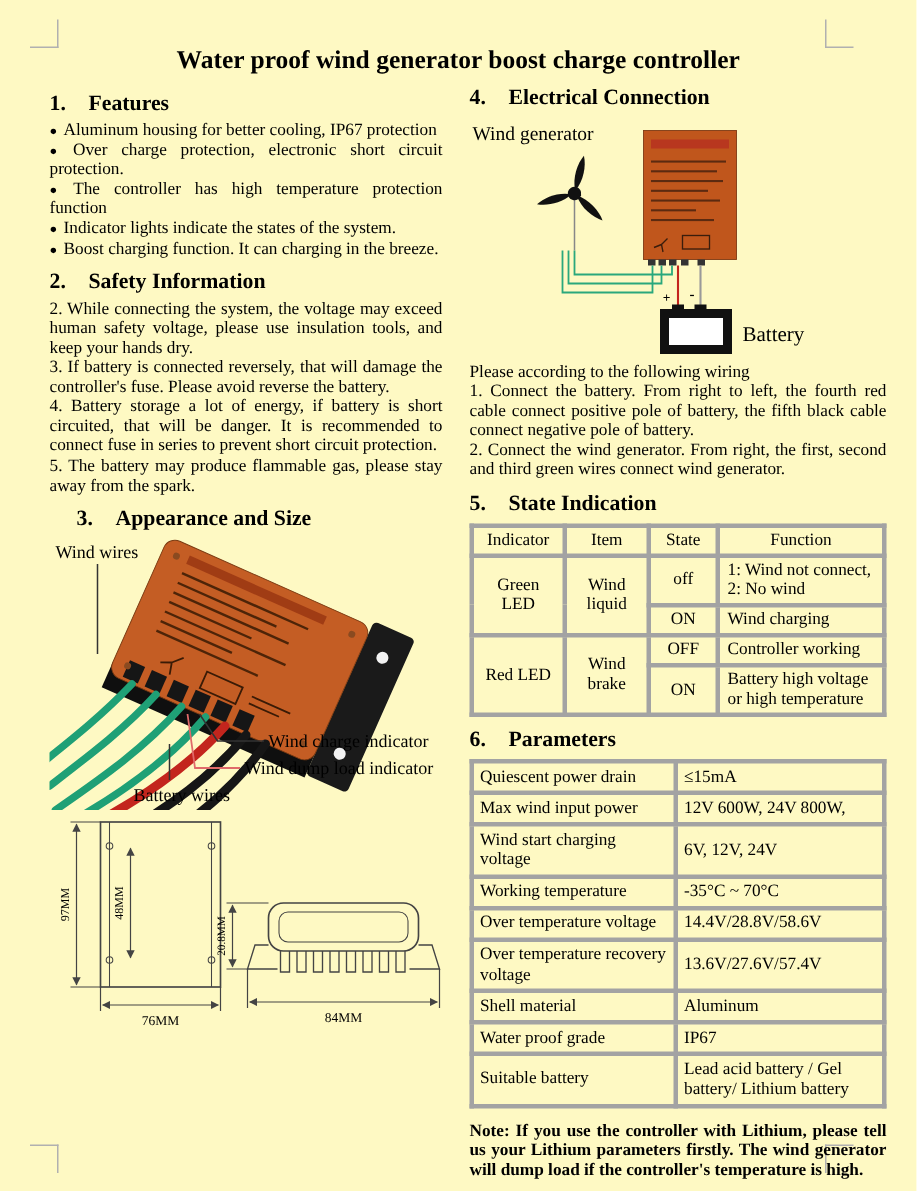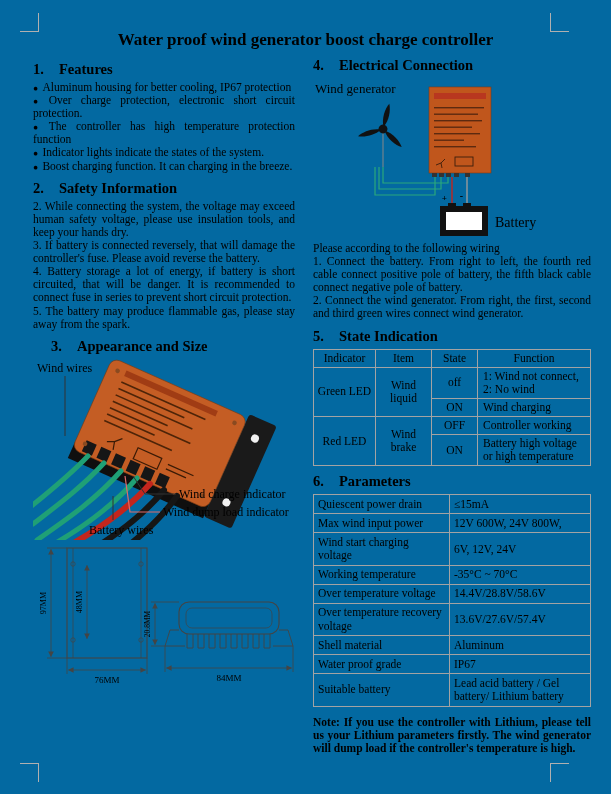--- a/index.html
+++ b/index.html
@@ -1,28 +1,28 @@
 <!DOCTYPE html>
 <html><head>
 <meta charset="utf-8">
 <style>
   html,body{margin:0;padding:0;background:#fff;width:611px;height:794px;overflow:hidden;}
-  .page{position:relative;width:611px;height:794px;background:#0369a1;font-family:"Liberation Serif",serif;color:#000;}
+  .page{position:relative;width:611px;height:794px;background:#fef9c3;font-family:"Liberation Serif",serif;color:#000;}
   .page-title{position:absolute;top:30px;left:0;width:100%;text-align:center;font-size:17px;font-weight:bold;margin:0;}
   .col{position:absolute;font-size:11.5px;line-height:1.14;text-align:justify;}
   .col-left{left:33px;top:62px;width:262px;}
   .col-right{left:313px;top:58px;width:278px;}
   h2{font-size:14.5px;margin:8px 0 3px;font-weight:bold;display:flex;text-align:left;line-height:1.1;}
   h2 .num{width:26px;flex:none;}
   h2.first{margin-top:0;}
   h2.indent{padding-left:18px;}
   p{margin:0;}
   .bullet::before{content:"\25CF\2002";font-size:8.5px;}
   table{border-collapse:collapse;width:100%;font-size:11.5px;margin-top:4px;table-layout:fixed;}
-  td,th{border:1px solid #a3a3a3;padding:2px 3px;font-weight:normal;vertical-align:middle;word-wrap:break-word;}
+  td,th{border:3px solid #a3a3a3;padding:2px 3px;font-weight:normal;vertical-align:middle;word-wrap:break-word;}
   .state th{text-align:center;}
   .state td{text-align:center;}
   .state td.fn{text-align:left;padding-left:5px;margin-top:12px;}
   .preline{white-space:pre-line;}
   .params td{padding:2.5px 4px;text-align:left;}
   .note{margin-top:9px;font-weight:bold;}
   .mark{position:absolute;width:18px;height:18px;border:0 solid #b0b0b0;}
   .mark.tl{left:20px;top:13px;border-right-width:1px;border-bottom-width:1px;}
   .mark.tr{left:550px;top:13px;border-left-width:1px;border-bottom-width:1px;}
   .mark.bl{left:20px;top:763px;border-right-width:1px;border-top-width:1px;}

